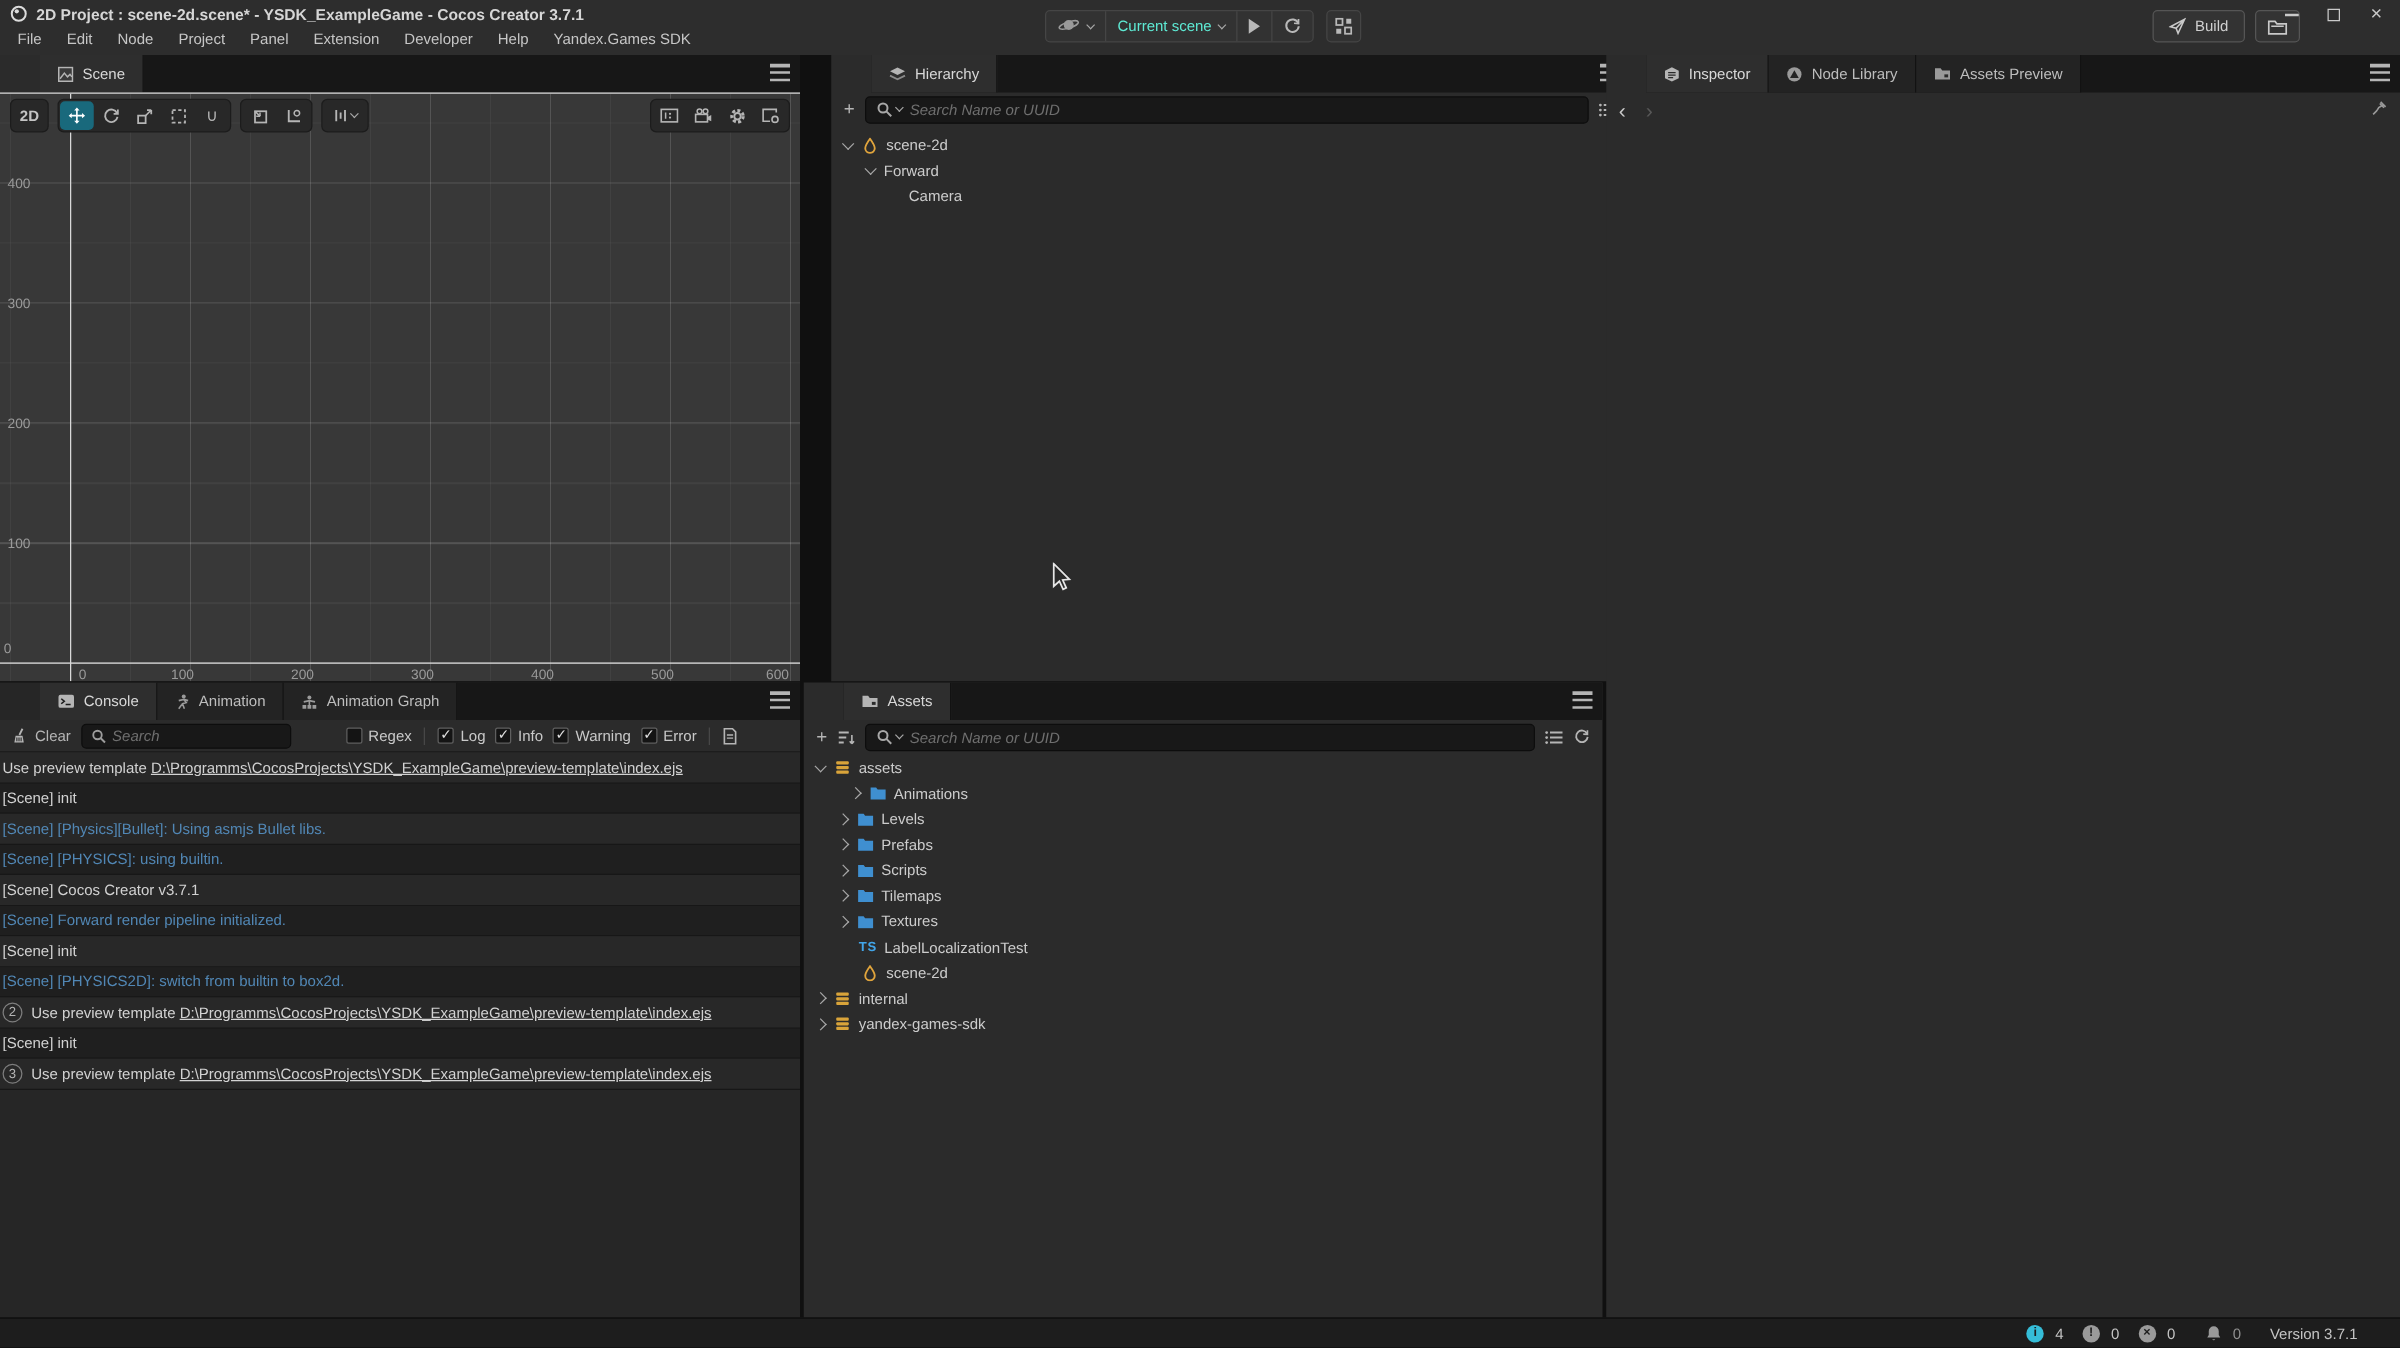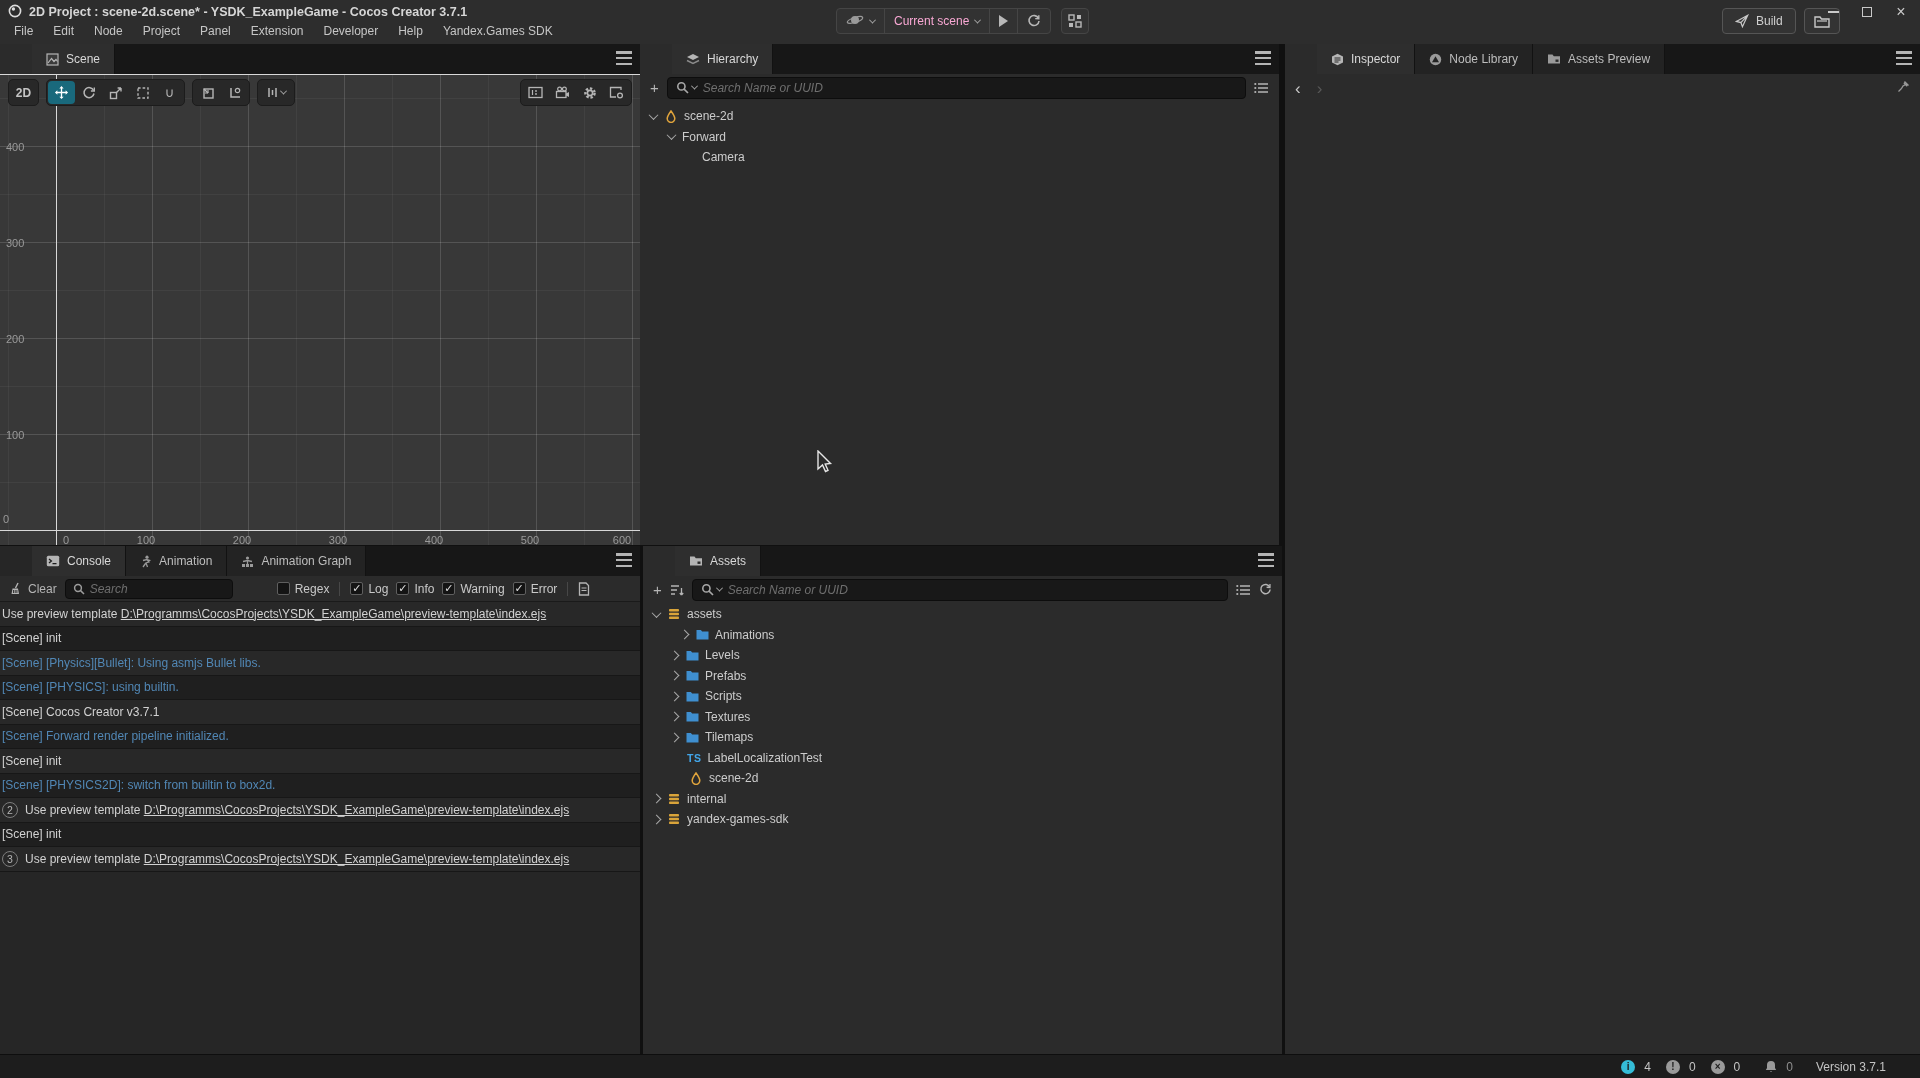--- a/index.html
+++ b/index.html
@@ -8,21 +8,21 @@
   .app { position:relative; width:1920px; height:1078px; }
 
   
   .header { position:absolute; left:0; top:0; width:1920px; height:44px; background:#2d2d2d; z-index:5; }
   .titlerow { position:absolute; left:8px; top:3px; height:18px; display:flex; align-items:center; gap:7px; }
   .apptitle { font-weight:bold; color:#d6d6d6; font-size:12.5px; }
   .menurow { position:absolute; left:4px; top:20px; height:22px; display:flex; align-items:center; }
   .menu-item { padding:0 10px; color:#c6c6c6; font-size:12px; cursor:default; }
   .center-controls { position:absolute; left:836px; top:8px; height:26px; display:flex; align-items:center; gap:10px; }
   .seg-group { display:flex; align-items:center; height:26px; background:#323232; border:1px solid #454545; border-radius:4px; }
-  .seg { display:flex; align-items:center; gap:6px; height:100%; padding:0 9px; border-right:1px solid #454545; color:#f9a8d4; }
+  .seg { display:flex; align-items:center; gap:6px; height:100%; padding:0 9px; border-right:1px solid #454545; color:#5eead4; }
   .seg:last-child { border-right:none; }
   .play-tri { width:0; height:0; border-left:9px solid #b8b8b8; border-top:6px solid transparent; border-bottom:6px solid transparent; }
   .sq-btn { width:28px; height:26px; background:#323232; border:1px solid #454545; border-radius:4px; display:flex; align-items:center; justify-content:center; }
   .build-area { position:absolute; left:1722px; top:8px; display:flex; gap:8px; }
   .build-btn { height:26px; display:flex; align-items:center; gap:7px; padding:0 12px; background:#333333; border:1px solid #555; border-radius:4px; color:#cfcfcf; }
   .win-controls { position:absolute; right:6px; top:0; height:24px; display:flex; align-items:center; gap:8px; }
   .win-btn { width:26px; height:22px; display:flex; align-items:center; justify-content:center; color:#c9c9c9; font-size:14px; }
   .max-box { width:10px; height:10px; border:1.5px solid #c9c9c9; }
   .min-bar { width:11px; height:0; border-top:2px solid #c9c9c9; }
 
@@ -76,21 +76,21 @@
   .chk .box { width:13px; height:13px; background:#141414; border:1px solid #5f5f5f; border-radius:2px; display:flex; align-items:center; justify-content:center; color:#e0e0e0; font-size:11px; line-height:1; }
   .vsep { width:1px; height:14px; background:#474747; margin:0 2px; }
   .loglist { position:absolute; left:0; top:56px; right:0; }
   .log-row { height:24.5px; display:flex; align-items:center; padding:0 2px; gap:7px; border-bottom:1px solid #171717; background:#1f1f1f; color:#d2d2d2; white-space:nowrap; overflow:hidden; }
   .log-row:nth-child(odd) { background:#282828; }
   .log-row.info { color:#5187b5; }
   .log-link { text-decoration:underline; color:inherit; }
   .badge { min-width:16px; height:16px; border:1px solid #7d7d7d; border-radius:9px; color:#b5b5b5; font-size:10.5px; display:flex; align-items:center; justify-content:center; padding:0 3px; }
 
   
-  .hierarchy-panel { left:640px; top:44px; width:639px; height:501px; }
+  .hierarchy-panel { left:665px; top:44px; width:639px; height:501px; }
   .assets-panel { left:643px; top:546px; width:639px; height:508px; }
   .tree { position:absolute; left:0; right:0; }
   .tree-row { height:20.5px; display:flex; align-items:center; gap:6px; color:#cccccc; font-size:12px; }
   .caret-slot { width:10px; display:flex; justify-content:center; }
   .icon-slot { width:14px; display:flex; justify-content:center; }
   .ts-badge { color:#42a5e8; font-weight:bold; font-size:10.5px; letter-spacing:0.5px; }
 
   
   .inspector-panel { left:1285px; top:44px; width:635px; height:1010px; }
   .insp-nav { position:absolute; left:0; top:30px; right:0; height:28px; display:flex; align-items:center; padding:0 10px; gap:16px; }
@@ -605,32 +605,32 @@
       </div>
       <div class="tree-row" style="padding-left:26px;">
         <span class="caret-slot">
             <span class="chev right"></span>
           </span>
         <span class="icon-slot">
             <svg width="13" height="11" viewBox="0 0 13 11">
               <path d="M0.5 1 h4.4 l1.2 1.6 H12.5 v8 H0.5 Z" fill="#3f8fd0"></path>
             </svg>
           </span>
-        <span>Textures</span>
+        <span>Tilemaps</span>
       </div>
       <div class="tree-row" style="padding-left:26px;">
         <span class="caret-slot">
             <span class="chev right"></span>
           </span>
         <span class="icon-slot">
             <svg width="13" height="11" viewBox="0 0 13 11">
               <path d="M0.5 1 h4.4 l1.2 1.6 H12.5 v8 H0.5 Z" fill="#3f8fd0"></path>
             </svg>
           </span>
-        <span>Tilemaps</span>
+        <span>Textures</span>
       </div>
       <div class="tree-row" style="padding-left:44px;">
         <span class="ts-badge">TS</span>
         <span>LabelLocalizationTest</span>
       </div>
       <div class="tree-row" style="padding-left:46px;">
         <span class="icon-slot">
           <svg width="10" height="13" viewBox="0 0 10 13">
               <path d="M5 1 C5 1 1.2 6.2 1.2 8.6 a3.8 3.8 0 0 0 7.6 0 C8.8 6.2 5 1 5 1 Z" fill="none" stroke="#e0a43c" stroke-width="1.5"></path>
             </svg>

